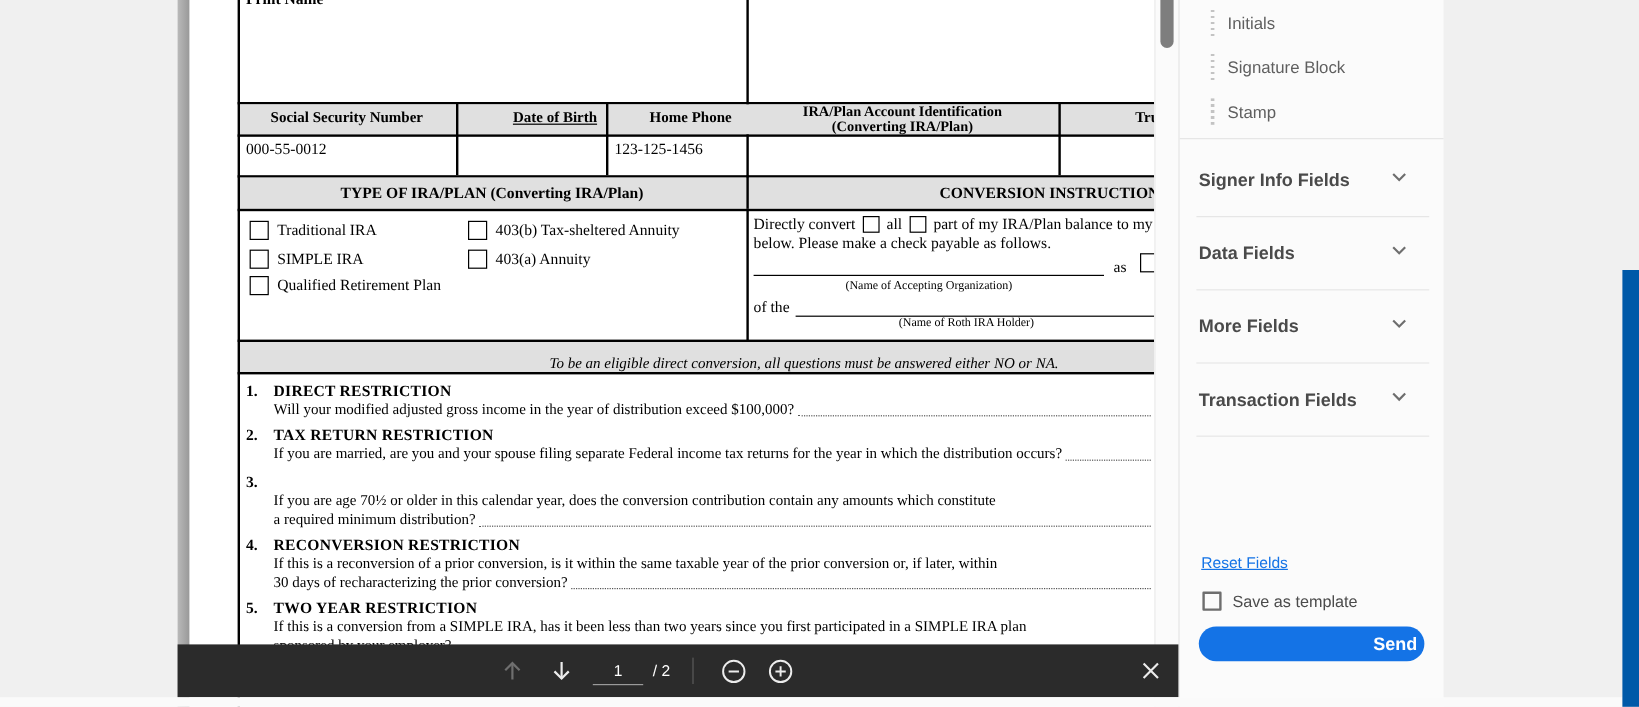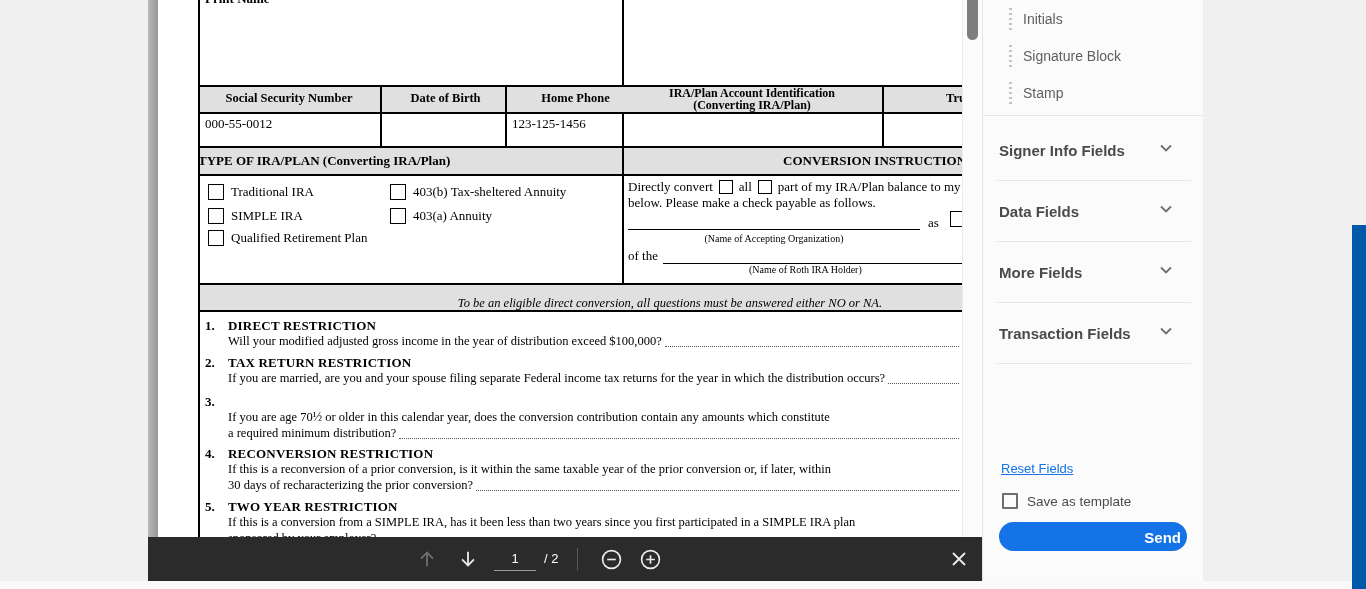--- a/index.html
+++ b/index.html
@@ -72,32 +72,32 @@
     <div class="vl" style="left:464px;top:0;width:2px;height:285px;"></div>
     <div class="hl" style="left:40px;top:85px;right:0;height:2px;"></div>
     <div class="graybg" style="left:42px;top:87px;right:0;height:25px;"></div>
     <div class="hl" style="left:40px;top:112px;right:0;height:1.5px;"></div>
     <div class="hl" style="left:40px;top:146px;right:0;height:2px;"></div>
     <div class="vl" style="left:222px;top:85px;width:1.5px;height:61px;"></div>
     <div class="vl" style="left:347px;top:85px;width:1.5px;height:61px;"></div>
     <div class="vl" style="left:724px;top:85px;width:1.5px;height:61px;"></div>
 
     <div class="hdr" style="left:40px;top:92px;width:182px;">Social Security Number</div>
-    <div class="hdr" style="left:222px;top:92px;width:131px;">Date of Birth</div>
+    <div class="hdr" style="left:239px;top:92px;width:131px;text-decoration:underline;">Date of Birth</div>
     <div class="hdr" style="left:347px;top:92px;width:117px;padding-left:12px;">Home Phone</div>
     <div class="hdr" style="left:464px;top:87px;width:260px;font-size:12px;">IRA/Plan Account Identification</div>
     <div class="hdr" style="left:464px;top:99px;width:260px;font-size:12px;">(Converting IRA/Plan)</div>
     <div class="hdr" style="left:788px;top:92px;width:40px;text-align:left;">Tru</div>
 
     <div class="val" style="left:47px;top:116px;">000-55-0012</div>
     <div class="val" style="left:354px;top:116px;">123-125-1456</div>
 
     <div class="graybg" style="left:42px;top:148px;right:0;height:26px;"></div>
     <div class="vl" style="left:464px;top:146px;width:2px;height:28px;"></div>
-    <div class="sect-title" style="left:40px;top:153px;width:424px;text-align:left;">TYPE OF IRA/PLAN (Converting IRA/Plan)</div>
+    <div class="sect-title" style="left:40px;top:153px;width:424px;text-align:center;">TYPE OF IRA/PLAN (Converting IRA/Plan)</div>
     <div class="sect-title" style="left:625px;top:153px;white-space:nowrap;">CONVERSION INSTRUCTION</div>
     <div class="hl" style="left:40px;top:174px;right:0;height:1.5px;"></div>
 
     <div class="cbrow" style="left:50px;top:184px;">
       <span class="fcb"></span>
       <span>Traditional IRA</span>
     </div>
     <div class="cbrow" style="left:50px;top:208px;">
       <span class="fcb"></span>
       <span>SIMPLE IRA</span>

